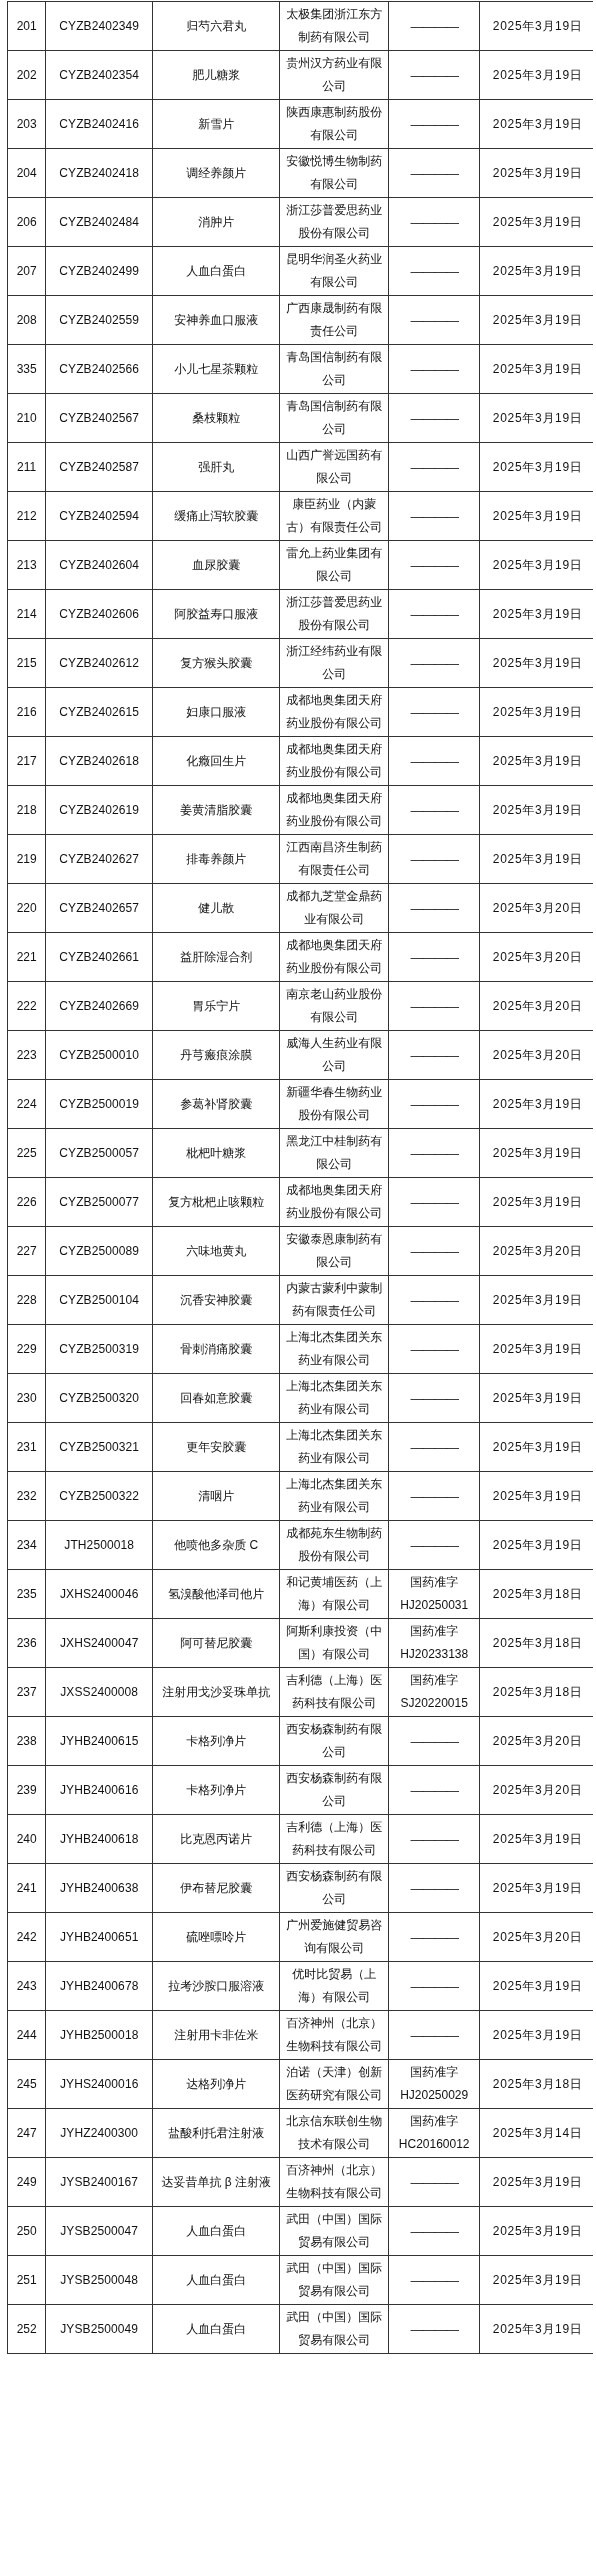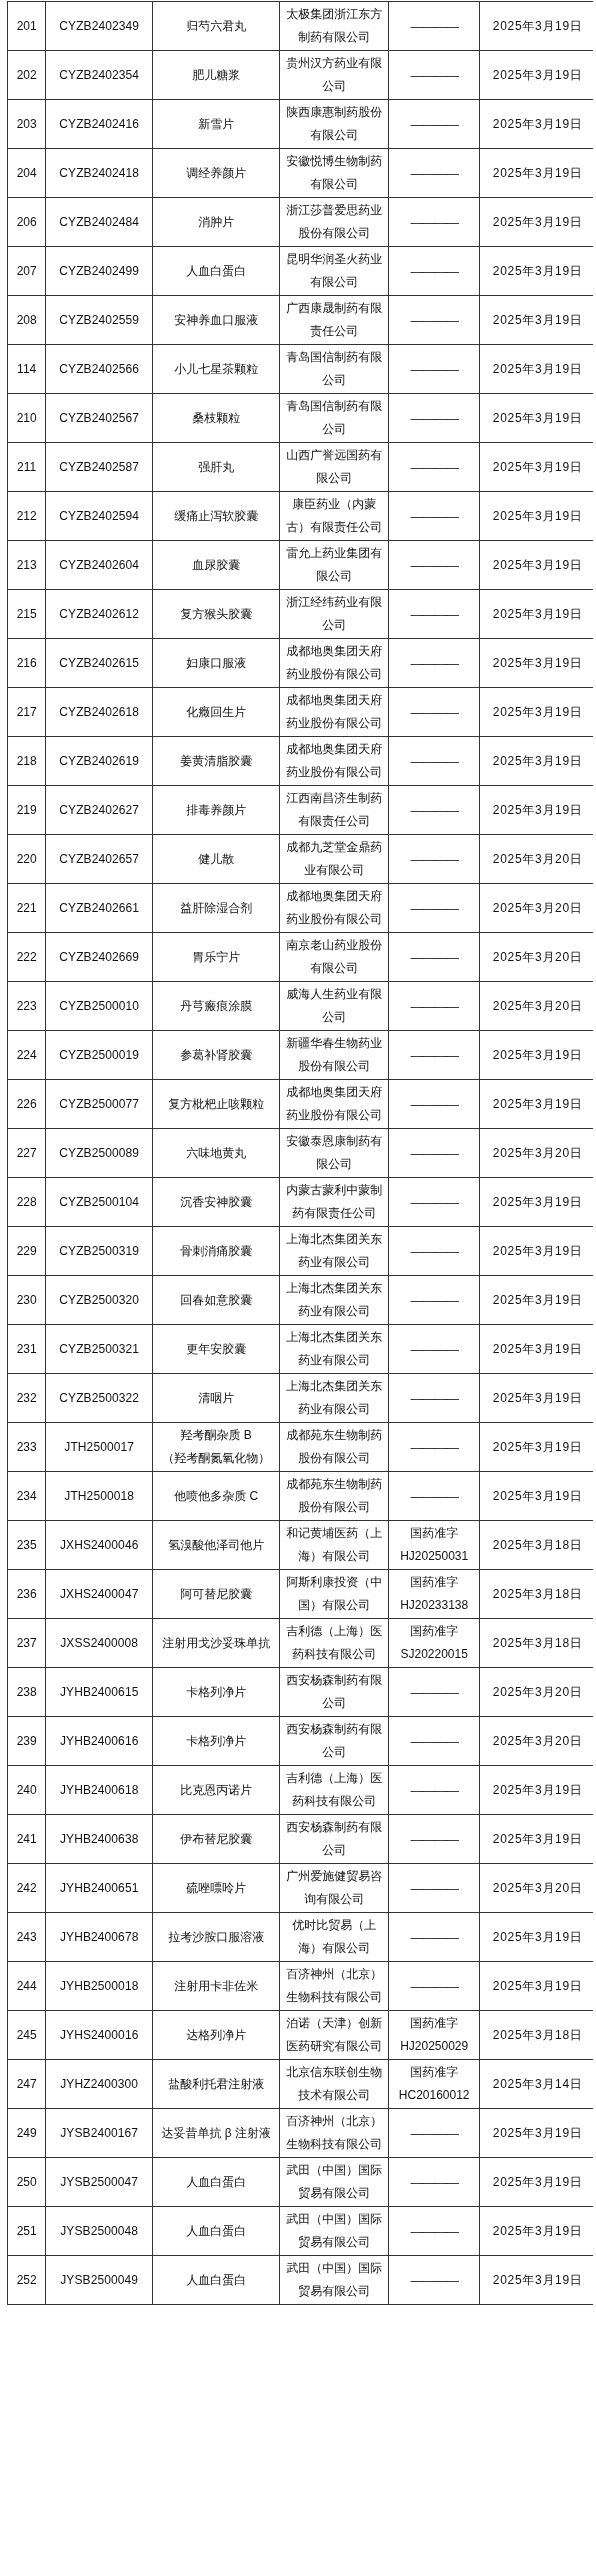--- a/index.html
+++ b/index.html
@@ -115,21 +115,21 @@
         </tr>
         <tr>
           <td class="c-seq">208</td>
           <td class="c-code">CYZB2402559</td>
           <td class="c-name">安神养血口服液</td>
           <td class="c-company">广西康晟制药有限责任公司</td>
           <td class="c-approval dash">————</td>
           <td class="c-date">2025年3月19日</td>
         </tr>
         <tr>
-          <td class="c-seq">114</td>
+          <td class="c-seq">335</td>
           <td class="c-code">CYZB2402566</td>
           <td class="c-name">小儿七星茶颗粒</td>
           <td class="c-company">青岛国信制药有限公司</td>
           <td class="c-approval dash">————</td>
           <td class="c-date">2025年3月19日</td>
         </tr>
         <tr>
           <td class="c-seq">210</td>
           <td class="c-code">CYZB2402567</td>
           <td class="c-name">桑枝颗粒</td>
@@ -155,20 +155,28 @@
         </tr>
         <tr>
           <td class="c-seq">213</td>
           <td class="c-code">CYZB2402604</td>
           <td class="c-name">血尿胶囊</td>
           <td class="c-company">雷允上药业集团有限公司</td>
           <td class="c-approval dash">————</td>
           <td class="c-date">2025年3月19日</td>
         </tr>
         <tr>
+          <td class="c-seq">214</td>
+          <td class="c-code">CYZB2402606</td>
+          <td class="c-name">阿胶益寿口服液</td>
+          <td class="c-company">浙江莎普爱思药业股份有限公司</td>
+          <td class="c-approval dash">————</td>
+          <td class="c-date">2025年3月19日</td>
+        </tr>
+        <tr>
           <td class="c-seq">215</td>
           <td class="c-code">CYZB2402612</td>
           <td class="c-name">复方猴头胶囊</td>
           <td class="c-company">浙江经纬药业有限公司</td>
           <td class="c-approval dash">————</td>
           <td class="c-date">2025年3月19日</td>
         </tr>
         <tr>
           <td class="c-seq">216</td>
           <td class="c-code">CYZB2402615</td>
@@ -235,20 +243,28 @@
         </tr>
         <tr>
           <td class="c-seq">224</td>
           <td class="c-code">CYZB2500019</td>
           <td class="c-name">参葛补肾胶囊</td>
           <td class="c-company">新疆华春生物药业股份有限公司</td>
           <td class="c-approval dash">————</td>
           <td class="c-date">2025年3月19日</td>
         </tr>
         <tr>
+          <td class="c-seq">225</td>
+          <td class="c-code">CYZB2500057</td>
+          <td class="c-name">枇杷叶糖浆</td>
+          <td class="c-company">黑龙江中桂制药有限公司</td>
+          <td class="c-approval dash">————</td>
+          <td class="c-date">2025年3月19日</td>
+        </tr>
+        <tr>
           <td class="c-seq">226</td>
           <td class="c-code">CYZB2500077</td>
           <td class="c-name">复方枇杷止咳颗粒</td>
           <td class="c-company">成都地奥集团天府药业股份有限公司</td>
           <td class="c-approval dash">————</td>
           <td class="c-date">2025年3月19日</td>
         </tr>
         <tr>
           <td class="c-seq">227</td>
           <td class="c-code">CYZB2500089</td>
@@ -287,29 +303,20 @@
           <td class="c-name">更年安胶囊</td>
           <td class="c-company">上海北杰集团关东药业有限公司</td>
           <td class="c-approval dash">————</td>
           <td class="c-date">2025年3月19日</td>
         </tr>
         <tr>
           <td class="c-seq">232</td>
           <td class="c-code">CYZB2500322</td>
           <td class="c-name">清咽片</td>
           <td class="c-company">上海北杰集团关东药业有限公司</td>
-          <td class="c-approval dash">————</td>
-          <td class="c-date">2025年3月19日</td>
-        </tr>
-        <tr>
-          <td class="c-seq">233</td>
-          <td class="c-code">JTH2500017</td>
-          <td class="c-name">羟考酮杂质 B
-（羟考酮氮氧化物）</td>
-          <td class="c-company">成都苑东生物制药股份有限公司</td>
           <td class="c-approval dash">————</td>
           <td class="c-date">2025年3月19日</td>
         </tr>
         <tr>
           <td class="c-seq">234</td>
           <td class="c-code">JTH2500018</td>
           <td class="c-name">他喷他多杂质 C</td>
           <td class="c-company">成都苑东生物制药股份有限公司</td>
           <td class="c-approval dash">————</td>
           <td class="c-date">2025年3月19日</td>

